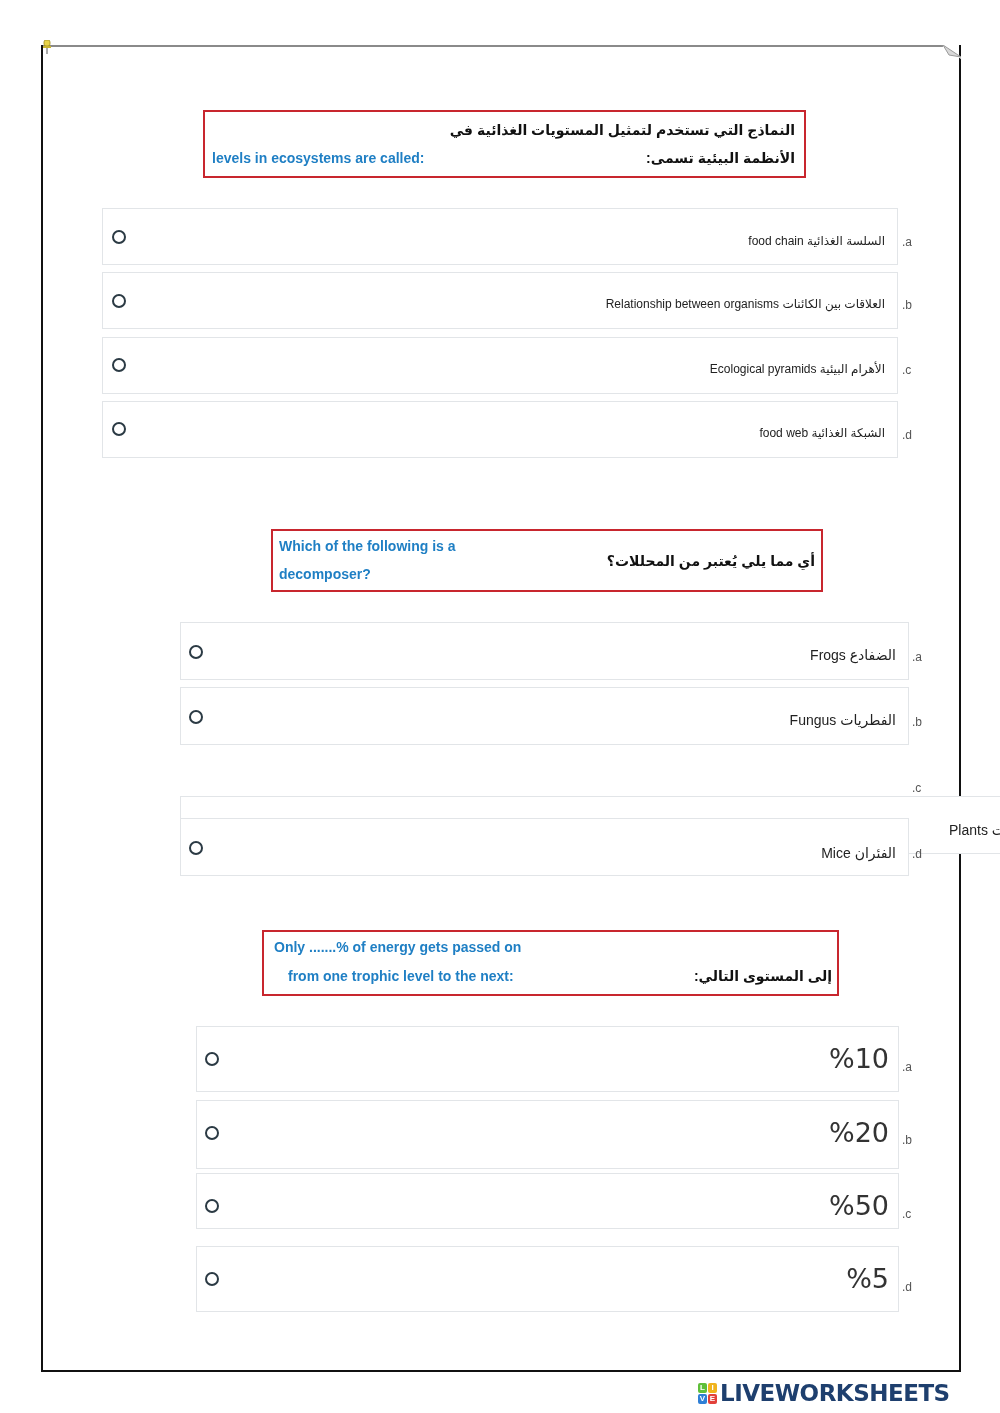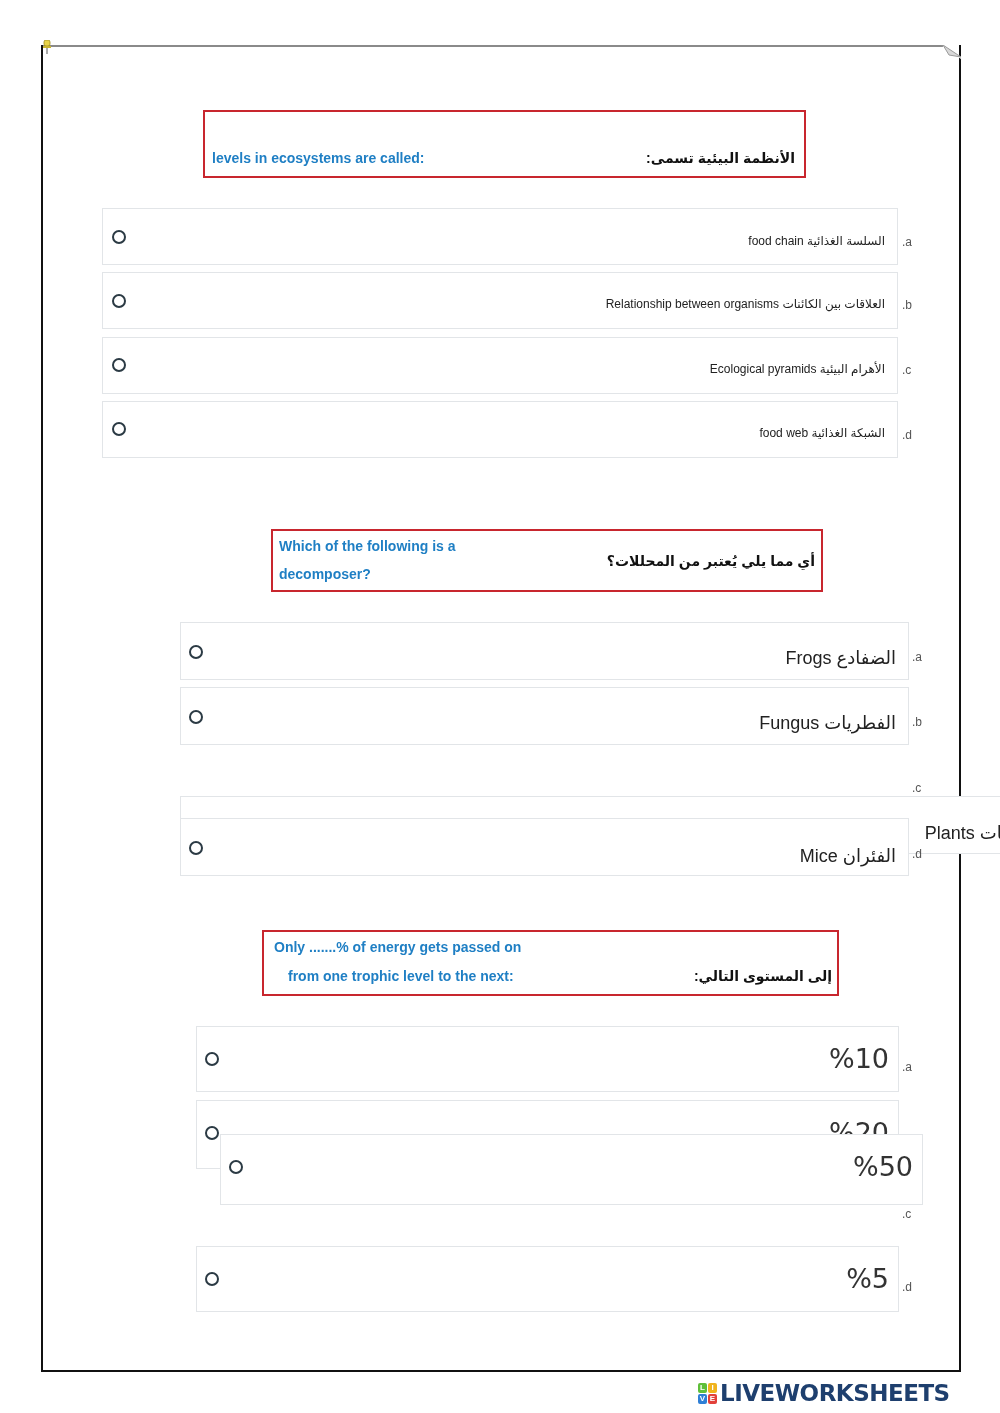--- a/index.html
+++ b/index.html
@@ -38,21 +38,21 @@
       cursor: pointer;
     }
     .radio {
       position: absolute; width: 14px; height: 14px; border: 2.5px solid #2b3a44; border-radius: 50%;
       box-sizing: border-box; background: #fff;
     }
     .opt-text {
       position: absolute; right: 12px; color: #222; font-size: 12px; white-space: nowrap;
       direction: rtl; text-align: right;
     }
-    .opt-text.small { font-size: 18px; }
+    .opt-text.small { font-size: 14px; }
     .opt-text.big { font-size: 27px; color: #333; font-family: "DejaVu Sans", sans-serif; font-weight: normal; }
     .letter {
       position: absolute; color: #555; font-size: 12px; white-space: nowrap;
     }
     .logo {
       position: absolute; left: 698px; top: 1380px; height: 26px; display: flex; align-items: center;
     }
     .logo-grid {
       display: grid; grid-template-columns: 9px 9px; grid-template-rows: 10px 10px; gap: 1px; margin-right: 3px;
     }
@@ -74,20 +74,21 @@
   <polygon points="2,0 20,12 8,10" fill="#d8d8d8" stroke="#9a9a9a" stroke-width="1"></polygon>
 </svg>
 <svg class="pin" viewBox="0 0 10 14">
   <rect x="2" y="0" width="6" height="6" rx="2" fill="#e8d44a" stroke="#a08c1a" stroke-width="0.8"></rect>
   <rect x="1" y="6" width="8" height="2" fill="#c9b531"></rect>
   <line x1="5" y1="8" x2="5" y2="14" stroke="#555" stroke-width="1"></line>
 </svg>
 
 <div class="qbox" style="left:203px; top:110px; width:603px; height:68px;">
   <div class="en" style="left:7px; top:33px;text-align:center;">levels in ecosystems are called:</div>
+  <div class="ar" style="right:9px; top:5px;">النماذج التي تستخدم لتمثيل المستويات الغذائية في</div>
   <div class="ar" style="right:9px; top:33px;">الأنظمة البيئية تسمى:</div>
 </div>
 
 <div class="opt" style="left:102px; top:208px; width:796px; height:57px;">
   <span class="radio" style="left:9px; top:21px;"></span>
   <span class="opt-text" style="top:25px;">السلسة الغذائية  food chain</span>
 </div>
 <span class="letter" style="left:902px; top:235px; direction:rtl;">a.</span>
 
 <div class="opt" style="left:102px; top:272px; width:796px; height:57px;">
@@ -149,21 +150,21 @@
   <span class="opt-text big" style="top:16px; right:9px;">%10</span>
 </div>
 <span class="letter" style="left:902px; top:1060px;">.a</span>
 
 <div class="opt" style="left:196px; top:1100px; width:703px; height:69px;">
   <span class="radio" style="left:8px; top:25px;"></span>
   <span class="opt-text big" style="top:16px; right:9px;">%20</span>
 </div>
 <span class="letter" style="left:902px; top:1133px;">.b</span>
 
-<div class="opt" style="left:196px; top:1134px; width:703px; height:71px;margin-left:24px;">
+<div class="opt" style="left:196px; top:1173px; width:703px; height:56px;">
   <span class="radio" style="left:8px; top:25px;"></span>
   <span class="opt-text big" style="top:16px; right:9px;">%50</span>
 </div>
 <span class="letter" style="left:902px; top:1207px;">.c</span>
 
 <div class="opt" style="left:196px; top:1246px; width:703px; height:66px;">
   <span class="radio" style="left:8px; top:25px;"></span>
   <span class="opt-text big" style="top:16px; right:9px;">%5</span>
 </div>
 <span class="letter" style="left:902px; top:1280px;">.d</span>

